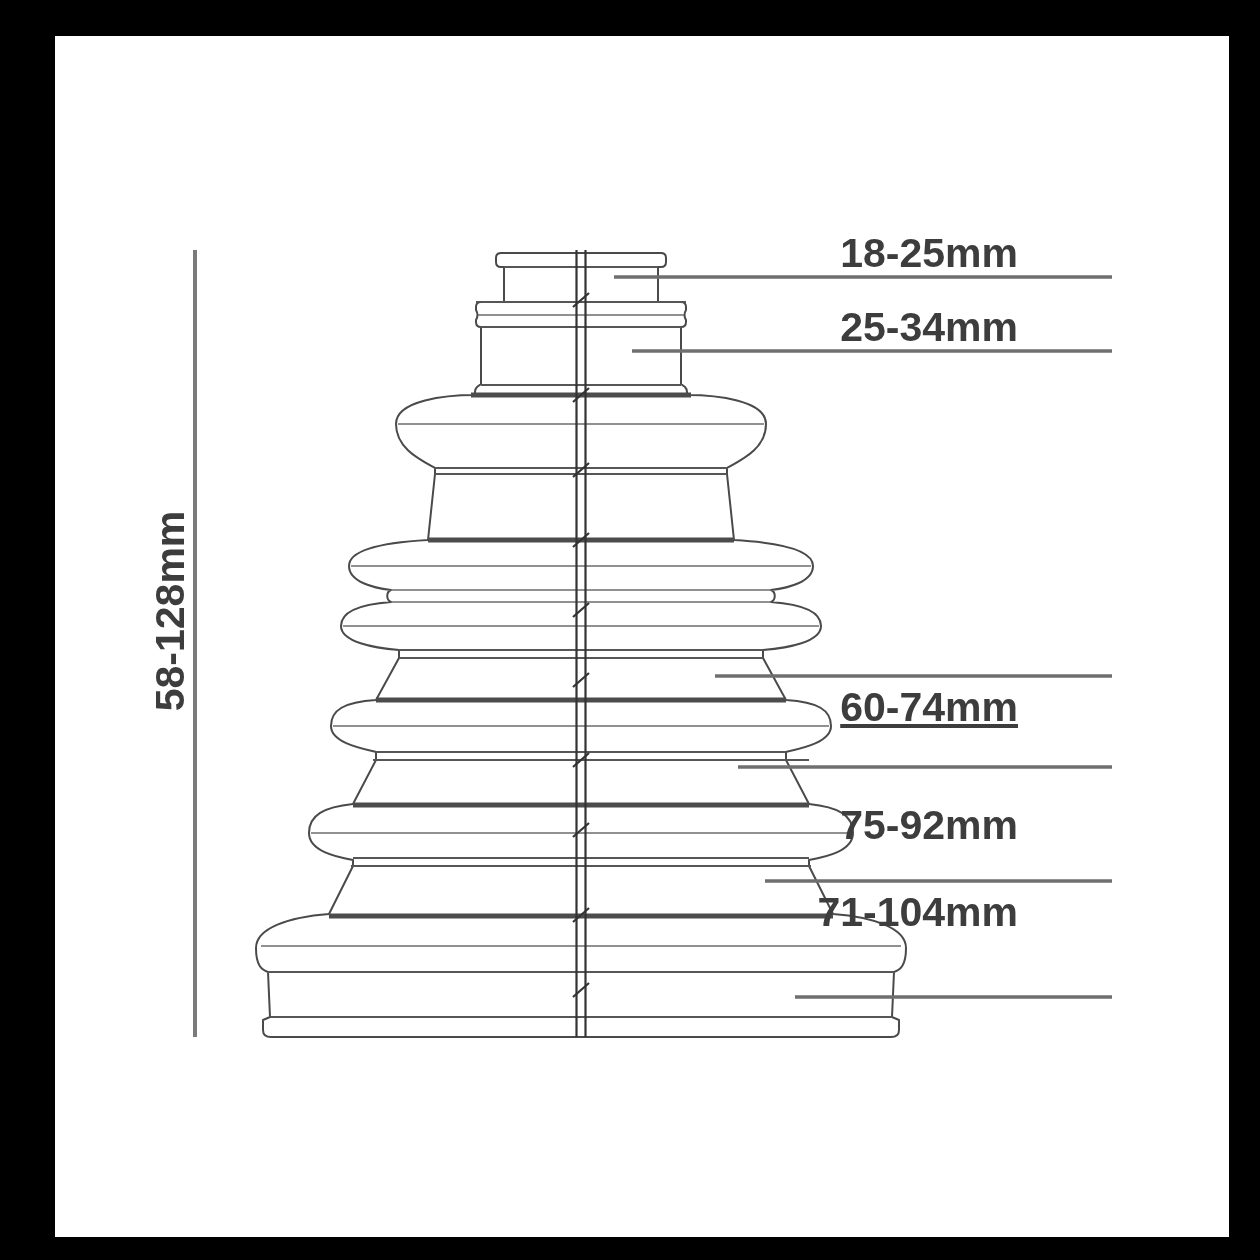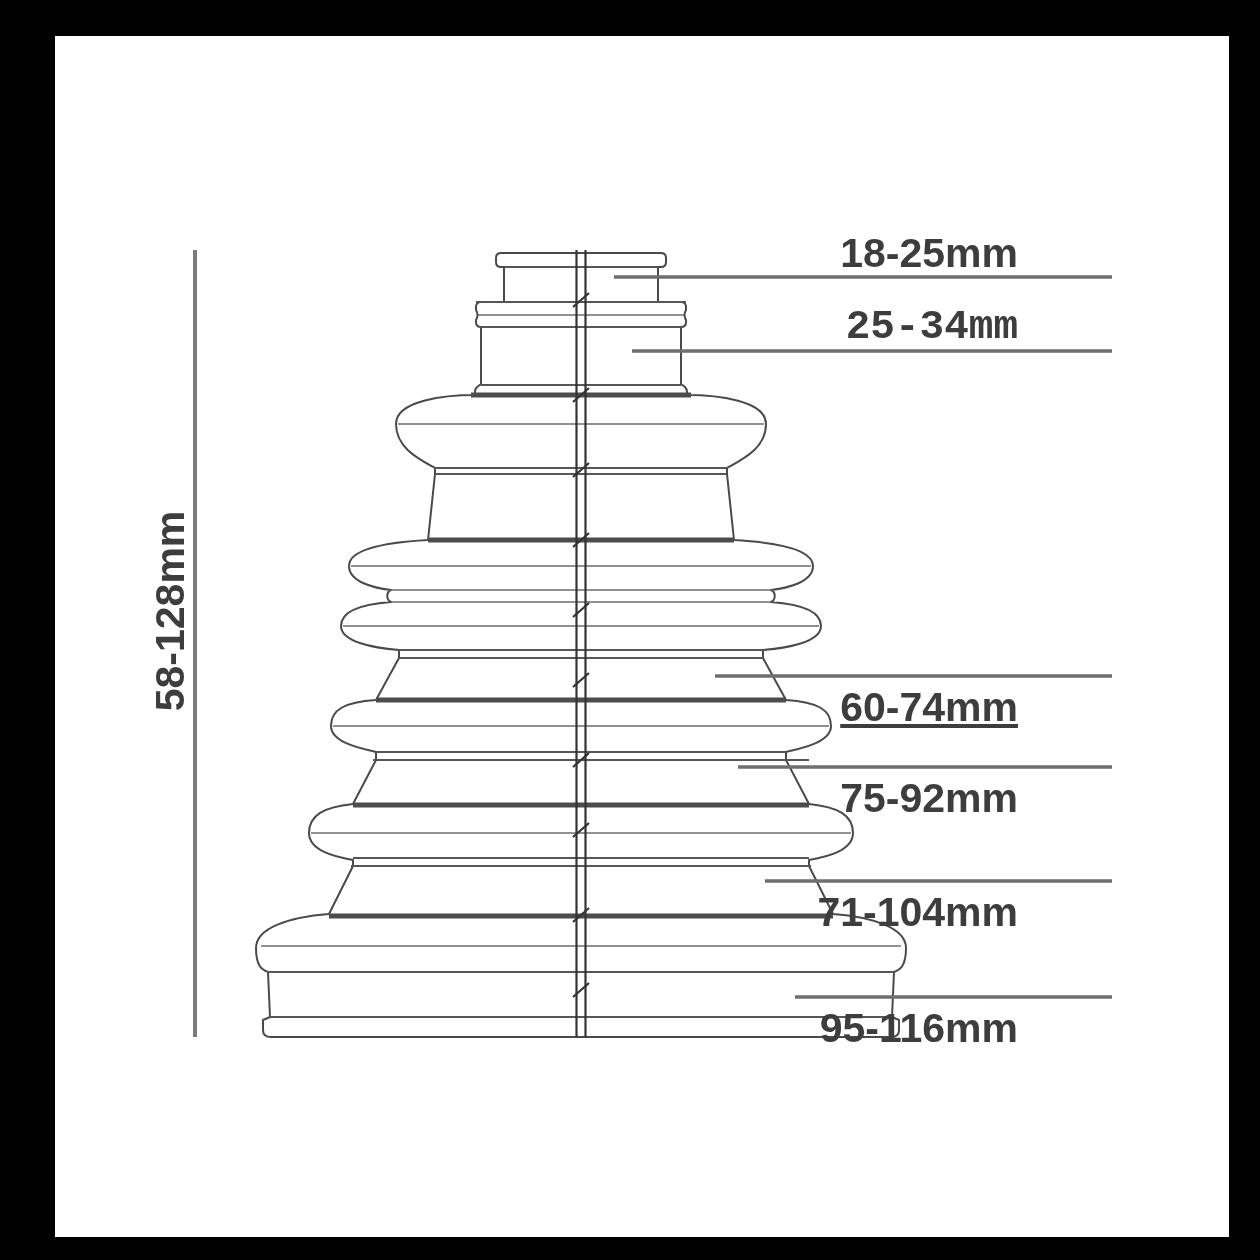--- a/index.html
+++ b/index.html
@@ -43,23 +43,23 @@
     left: 170px;
     top: 611px;
     transform: translate(-50%, -50%) rotate(-90deg);
     font-size: 41px;
     font-weight: bold;
     color: #3d3d3d;
     white-space: nowrap;
     line-height: 1;
   }
   .lbl-1 { top: 233px; }
-  .lbl-2 { top: 307px; font-family: Liberation Mono, monospace; }
+  .lbl-2 { top: 307px; }
   .lbl-3 { top: 687px; text-decoration: underline; }
-  .lbl-4 { top: 778px; }
+  .lbl-4 { top: 805px; }
   .lbl-5 { top: 892px; }
   .lbl-6 { top: 1008px; }
 </style>
 </head>
 <body>
 
 <div class="frame">
   <div class="panel"></div>
 
   <svg class="drawing" viewBox="0 0 1260 1260">
@@ -157,16 +157,15 @@
     </g>
 
     <line x1="195" y1="250" x2="195" y2="1037" stroke="#7a7a7a" stroke-width="4"></line>
   </svg>
 
   <div class="dim-label lbl-1">18-25mm</div>
   <div class="dim-label lbl-2">25-34mm</div>
   <div class="dim-label lbl-3">60-74mm</div>
   <div class="dim-label lbl-4">75-92mm</div>
   <div class="dim-label lbl-5">71-104mm</div>
-  <div class="dim-label lbl-6">95-116mm</div>
 
   <div class="dim-label-vertical">58-128mm</div>
 </div>
 
 </body></html>

